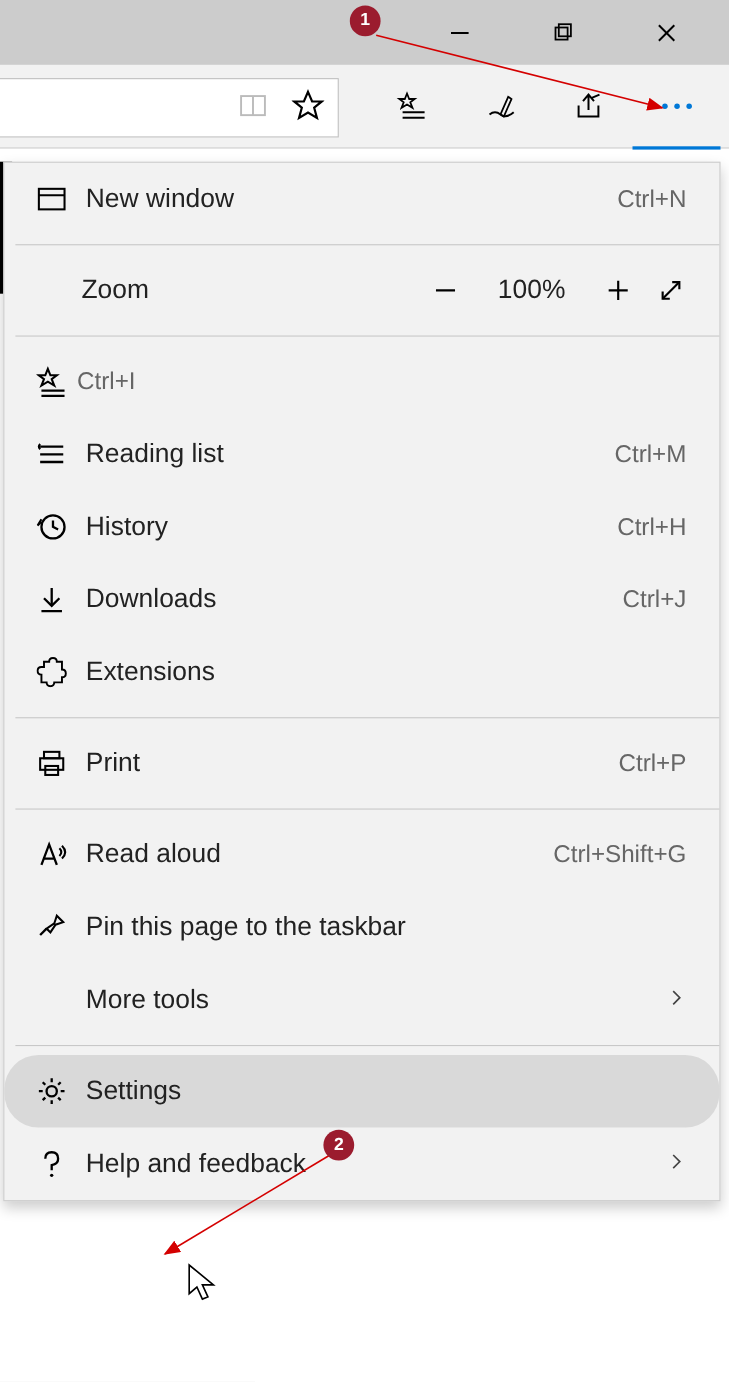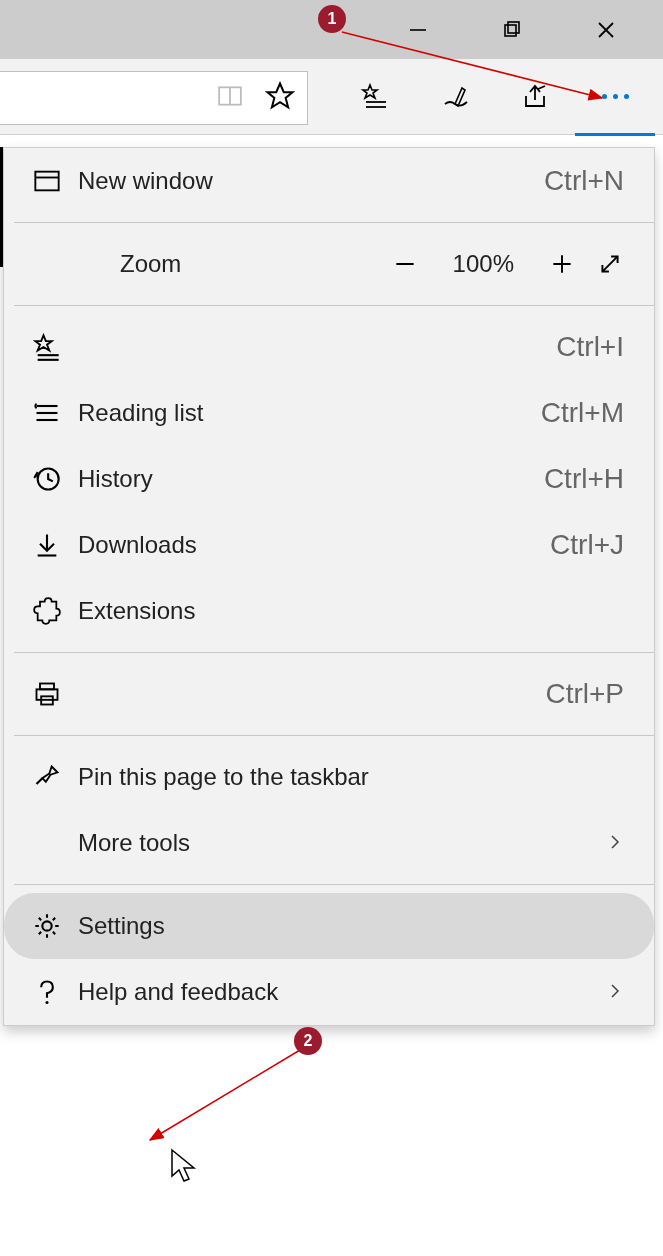--- a/index.html
+++ b/index.html
@@ -14,31 +14,31 @@
   .tool-btn { width: 80px; height: 64px; display: flex; align-items: center; justify-content: center; }
   .tool-btn svg { width: 30px; height: 30px; }
   .more-btn { position: relative; }
   .more-dots { display:flex; gap:6px; }
   .more-dots span { width:5px; height:5px; border-radius:50%; background:#0078d7; }
   .blue-underline {position:absolute; right:8px; bottom:-2px; width:80px; height:3px; background:#0078d7;}
 
   .menu { position:absolute; left:3px; top:147px; width:652px; background:#f2f2f2; border:1px solid #ccc; box-shadow: 0 6px 12px rgba(0,0,0,.2); }
   .side-tab { position:absolute; left:0; top:147px; width:11px; height:120px; background:#000; }
 
-  .item { display:flex; align-items:center; height:66px; padding:0 30px 0 20px; font-size:24px; color:#222;justify-content:space-between; }
+  .item { display:flex; align-items:center; height:66px; padding:0 30px 0 20px; font-size:24px; color:#222; }
   .item .ic { width:46px; display:flex; align-items:center; justify-content:center; }
   .item .ic svg { width:28px; height:28px; }
   .item .lbl { flex:1; padding-left:8px; }
-  .item .sc { color:#666; font-size:28px; }
+  .item .sc { color:#666; font-size:22px; }
   .item.hover { background:#d9d9d9;border-radius:31px; }
   .item .chev { color:#555; }
   .sep { height:1px; background:#c8c8c8; margin:8px 0 8px 10px; }
 
   .zoom { display:flex; align-items:center; height:66px; padding:0 20px 0 70px; font-size:24px; color:#222;}
-  .zoom .lbl { flex:1;margin-left:46px; }
+  .zoom .lbl { flex:1; }
   .zoom .val { margin:16px 24px; }
   .zoom .zbtn { width:48px; display:flex; align-items:center; justify-content:center;}
   .zoom .zbtn svg { width:26px; height:26px; }
 
   .annotation-badge { position:absolute; width:28px; height:28px; border-radius:50%; background:#9b1c2e; color:#fff; font-size:16px; font-weight:600; display:flex; align-items:center; justify-content:center; z-index:30;}
   svg.arrow { position:absolute; z-index:20; pointer-events:none;}
   .cursor { position:absolute; z-index:25;}
 </style>
 </head>
 <body>
@@ -210,26 +210,38 @@
   <div class="sep"></div>
 
   <div class="item">
     <span class="ic">
         <svg viewBox="0 0 24 24">
           <rect x="6" y="3" width="12" height="5" fill="none" stroke="#000" stroke-width="1.6"></rect>
           <rect x="3" y="8" width="18" height="9" fill="none" stroke="#000" stroke-width="1.6"></rect>
           <rect x="7" y="14" width="10" height="7" fill="none" stroke="#000" stroke-width="1.6"></rect>
         </svg>
       </span>
+    <span class="lbl">Print</span>
     <span class="sc">Ctrl+P</span>
   </div>
 
 
   <div class="sep"></div>
 
+  <div class="item">
+    <span class="ic">
+        <svg viewBox="0 0 24 24">
+          <path d="M4 20 L10 4 L16 20 M6 15 L14 15" fill="none" stroke="#000" stroke-width="1.8"></path>
+          <path d="M18 7 Q21 10 18 13" fill="none" stroke="#000" stroke-width="1.6"></path>
+          <path d="M20 5 Q25 10 20 15" fill="none" stroke="#000" stroke-width="1.6"></path>
+        </svg>
+      </span>
+    <span class="lbl">Read aloud</span>
+    <span class="sc">Ctrl+Shift+G</span>
+  </div>
 
   <div class="item">
     <span class="ic">
         <svg viewBox="0 0 24 24">
           <path d="M16 3 L21 8 L15 10 L11 16 L8 13 L14 9 Z" fill="none" stroke="#000" stroke-width="1.6"></path>
           <line x1="8" y1="13" x2="3" y2="18" stroke="#000" stroke-width="1.8"></line>
         </svg>
       </span>
     <span class="lbl">Pin this page to the taskbar</span>
   </div>

